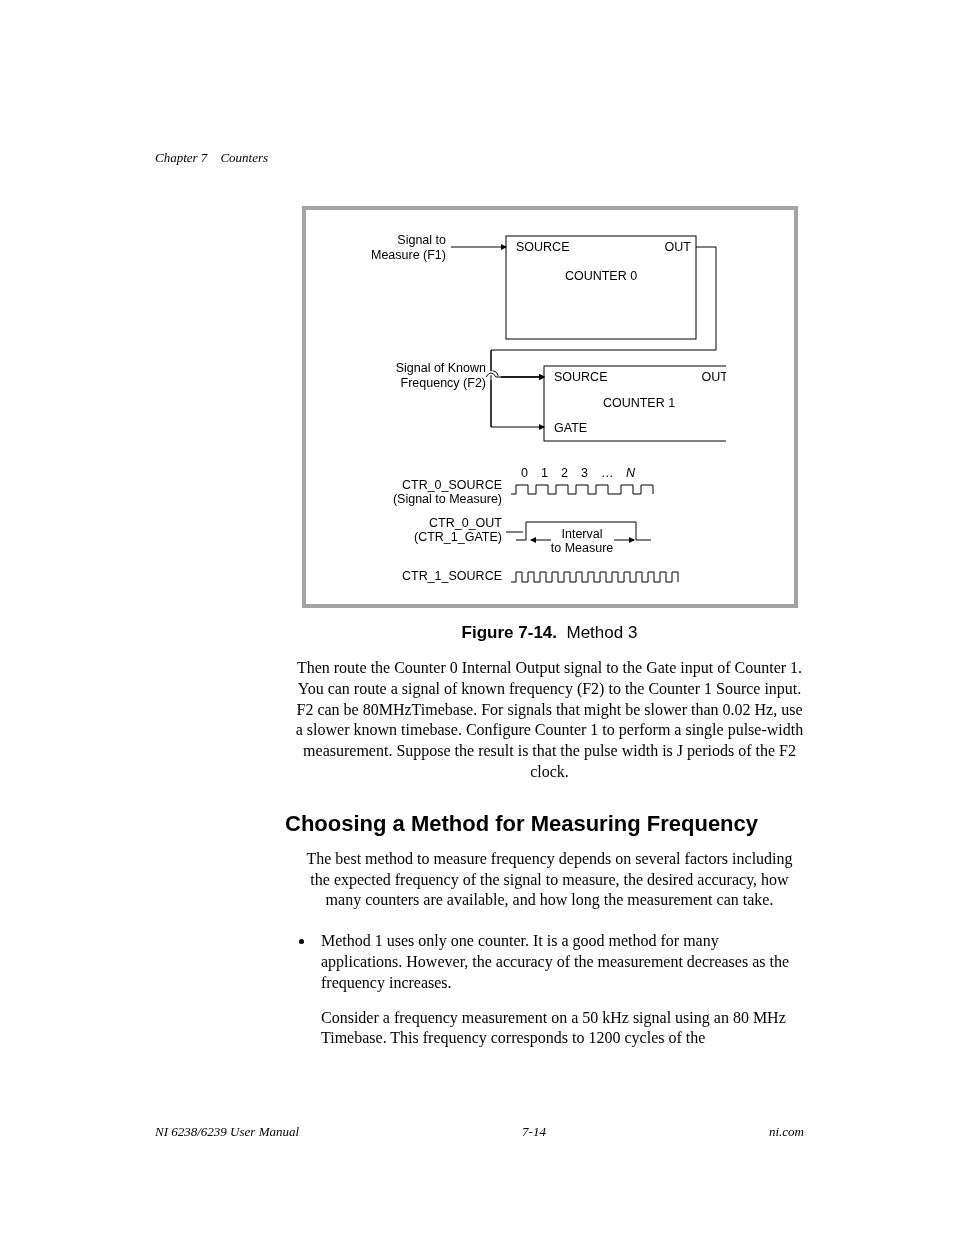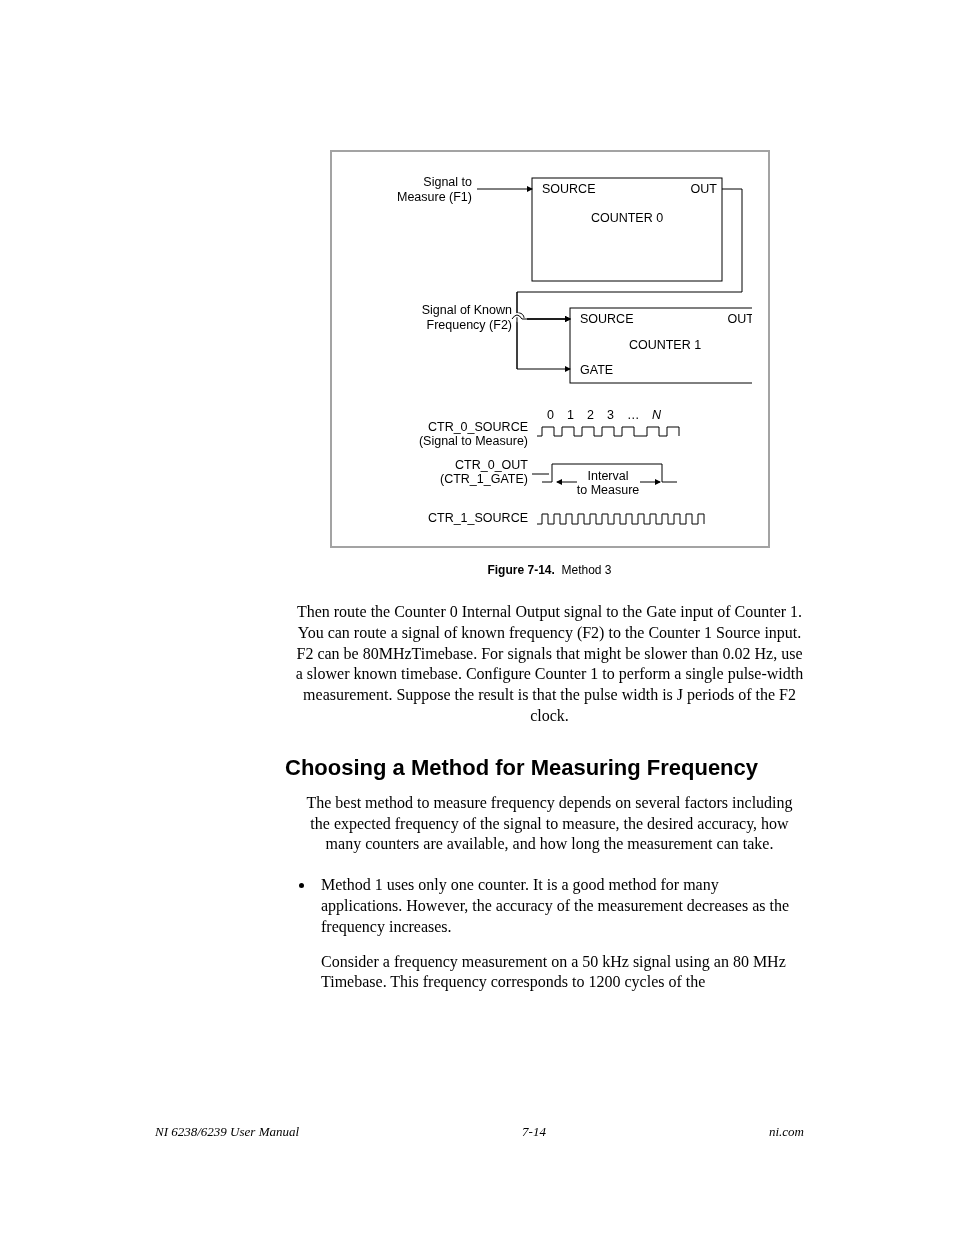--- a/index.html
+++ b/index.html
@@ -21,31 +21,31 @@
   .running-header {
     font-family: "Times New Roman", serif;
     font-style: italic;
     font-size: 13px;
     margin-bottom: 40px;
   }
   .content {
     margin-left: 140px;
   }
   .figure-box {
-    border: 2px solid #a3a3a3;
+    border: 4px solid #a3a3a3;
     margin: 0 auto 15px auto;
     padding: 12px 21px 12px 10px;
-    width: 440px;
+    width: 496px;
     box-sizing: border-box;
   }
   .figure-caption {
     text-align: center;
     font-family: Arial, Helvetica, sans-serif;
-    font-size: 12px;
-    margin-bottom: 25px;
+    font-size: 17px;
+    margin-bottom: 15px;
   }
   .figure-caption .bold {
     font-weight: bold;
   }
   .body-para {
     font-size: 16px;
     line-height: 1.3;
     margin: 0 0 20px 0;
     text-align: center;
   }
@@ -80,20 +80,23 @@
     font-style: italic;
     font-size: 13px;
   }
   svg { display: block; }
 </style>
 </head>
 <body>
 
 <div class="page">
 
+  <div class="running-header">
+    <span>Chapter 7</span>&nbsp;&nbsp;&nbsp;&nbsp;<span>Counters</span>
+  </div>
 
   <div class="content">
 
     <div class="figure-box">
       <svg width="410" height="370">
         <defs>
           <marker id="arrow" markerWidth="6" markerHeight="6" refX="5" refY="3" orient="auto">
             <path d="M0,0 L6,3 L0,6 Z" fill="#000"></path>
           </marker>
           <marker id="arrowL" markerWidth="6" markerHeight="6" refX="1" refY="3" orient="auto">

